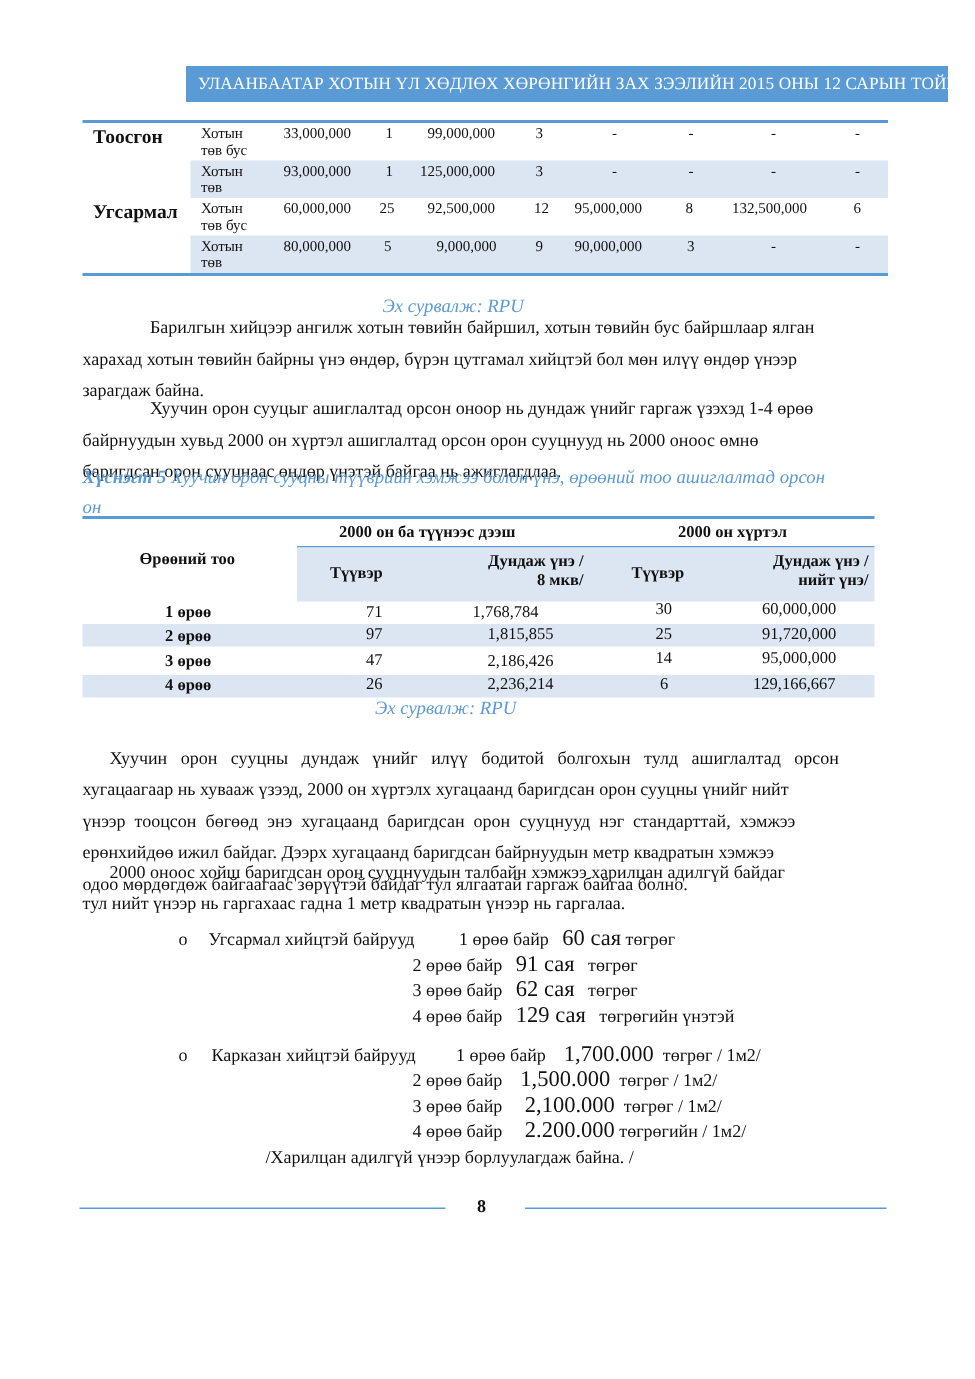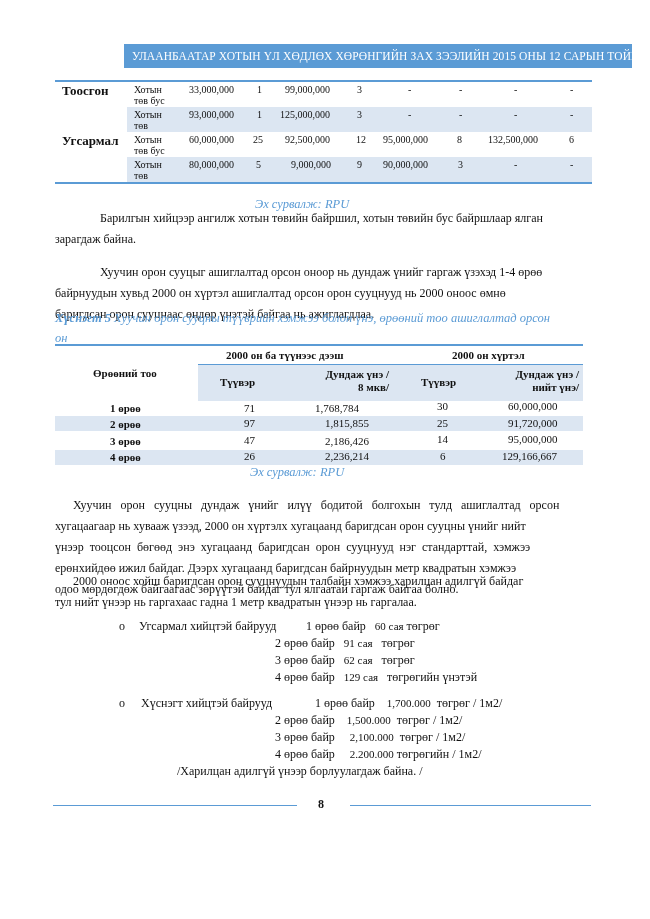--- a/index.html
+++ b/index.html
@@ -22,21 +22,21 @@
 
   
   .t2-top { position:absolute; left:55px; top:344px; width:528px; height:2px; background:#5b9bd5; }
   .t2-mid { position:absolute; left:198px; top:364px; width:385px; height:1px; background:#5b9bd5; }
   .t2-hdr { position:absolute; left:198px; top:365px; width:385px; height:36px; background:#dce6f2; }
   .t2-shade { position:absolute; left:55px; width:528px; height:15px; background:#dce6f2; }
   .t2c { position:absolute; font-size:11px; line-height:13px; white-space:nowrap; }
   .bold { font-weight:bold; }
 
   .bullet-block { position:absolute; font-size:12px; line-height:18px; white-space:nowrap; }
-  .small { font-size:11px; }
+  .small { font-size:15px; }
   .footer-line { position:absolute; top:805px; height:1px; background:#5b9bd5; }
   .page-num { position:absolute; left:318px; top:797px; font-size:12px; font-weight:bold; }
 </style>
 </head>
 <body>
 
 <div class="header-bar">УЛААНБААТАР ХОТЫН ҮЛ ХӨДЛӨХ ХӨРӨНГИЙН ЗАХ ЗЭЭЛИЙН 2015 ОНЫ  12  САРЫН ТОЙМ</div>
 
 <div>
   <div class="t1-top"></div>
@@ -87,20 +87,21 @@
   <div class="cell" style="left:383px;top:159px">90,000,000</div>
   <div class="cell" style="left:458px;top:159px">3</div>
   <div class="cell" style="left:514px;top:159px">-</div>
   <div class="cell" style="left:570px;top:159px">-</div>
 </div>
 
 <div class="source" style="left:255px;top:197px">Эх сурвалж: RPU</div>
 
 <div class="para" style="top:208px">
   <span class="line" style="padding-left:45px">Барилгын хийцээр ангилж хотын төвийн байршил, хотын төвийн бус байршлаар ялган</span>
+  <span class="line">харахад хотын төвийн байрны үнэ өндөр, бүрэн цутгамал хийцтэй бол мөн илүү өндөр үнээр</span>
   <span class="line">зарагдаж байна.</span>
 </div>
 
 <div class="para" style="top:262px">
   <span class="line" style="padding-left:45px">Хуучин орон сууцыг ашиглалтад орсон оноор нь дундаж үнийг гаргаж үзэхэд 1-4 өрөө</span>
   <span class="line">байрнуудын хувьд 2000 он хүртэл ашиглалтад орсон орон сууцнууд нь 2000 оноос өмнө</span>
   <span class="line">баригдсан орон сууцнаас өндөр үнэтэй байгаа нь ажиглагдлаа.</span>
 </div>
 
 <div class="caption" style="top:308px">
@@ -165,22 +166,22 @@
 </div>
 
 <div class="bullet-block" style="left:119px;top:617px">o</div>
 <div class="bullet-block" style="left:139px;top:617px">Угсармал хийцтэй байрууд</div>
 <div class="bullet-block" style="left:306px;top:617px"><span>1 өрөө байр</span>&nbsp;&nbsp;&nbsp;<span class="small">60 сая</span> <span>төгрөг</span></div>
 <div class="bullet-block" style="left:275px;top:634px"><span>2 өрөө байр</span>&nbsp;&nbsp;&nbsp;<span class="small">91 сая</span>&nbsp;&nbsp;&nbsp;<span>төгрөг</span></div>
 <div class="bullet-block" style="left:275px;top:651px"><span>3 өрөө байр</span>&nbsp;&nbsp;&nbsp;<span class="small">62 сая</span>&nbsp;&nbsp;&nbsp;<span>төгрөг</span></div>
 <div class="bullet-block" style="left:275px;top:668px"><span>4 өрөө байр</span>&nbsp;&nbsp;&nbsp;<span class="small">129 сая</span>&nbsp;&nbsp;&nbsp;<span>төгрөгийн үнэтэй</span></div>
 
 <div class="bullet-block" style="left:119px;top:694px">o</div>
-<div class="bullet-block" style="left:141px;top:694px">Хүснэгт хийцтэй байрууд</div>
-<div class="bullet-block" style="left:315px;top:694px"><span>1 өрөө байр</span>&nbsp;&nbsp;&nbsp;&nbsp;<span class="small">1,700.000</span>&nbsp; <span>төгрөг / 1м2/</span></div>
+<div class="bullet-block" style="left:141px;top:694px">Карказан хийцтэй байрууд</div>
+<div class="bullet-block" style="left:304px;top:694px"><span>1 өрөө байр</span>&nbsp;&nbsp;&nbsp;&nbsp;<span class="small">1,700.000</span>&nbsp; <span>төгрөг / 1м2/</span></div>
 <div class="bullet-block" style="left:275px;top:711px"><span>2 өрөө байр</span>&nbsp;&nbsp;&nbsp;&nbsp;<span class="small">1,500.000</span>&nbsp; <span>төгрөг / 1м2/</span></div>
 <div class="bullet-block" style="left:275px;top:728px"><span>3 өрөө байр</span>&nbsp;&nbsp;&nbsp;&nbsp;&nbsp;<span class="small">2,100.000</span>&nbsp; <span>төгрөг / 1м2/</span></div>
 <div class="bullet-block" style="left:275px;top:745px"><span>4 өрөө байр</span>&nbsp;&nbsp;&nbsp;&nbsp;&nbsp;<span class="small">2.200.000</span> <span>төгрөгийн / 1м2/</span></div>
 <div class="bullet-block" style="left:177px;top:762px">/Харилцан адилгүй үнээр борлуулагдаж байна. /</div>
 
 <div class="footer-line" style="left:53px;width:244px"></div>
 <div class="page-num">8</div>
 <div class="footer-line" style="left:350px;width:241px"></div>
 
 </body></html>

